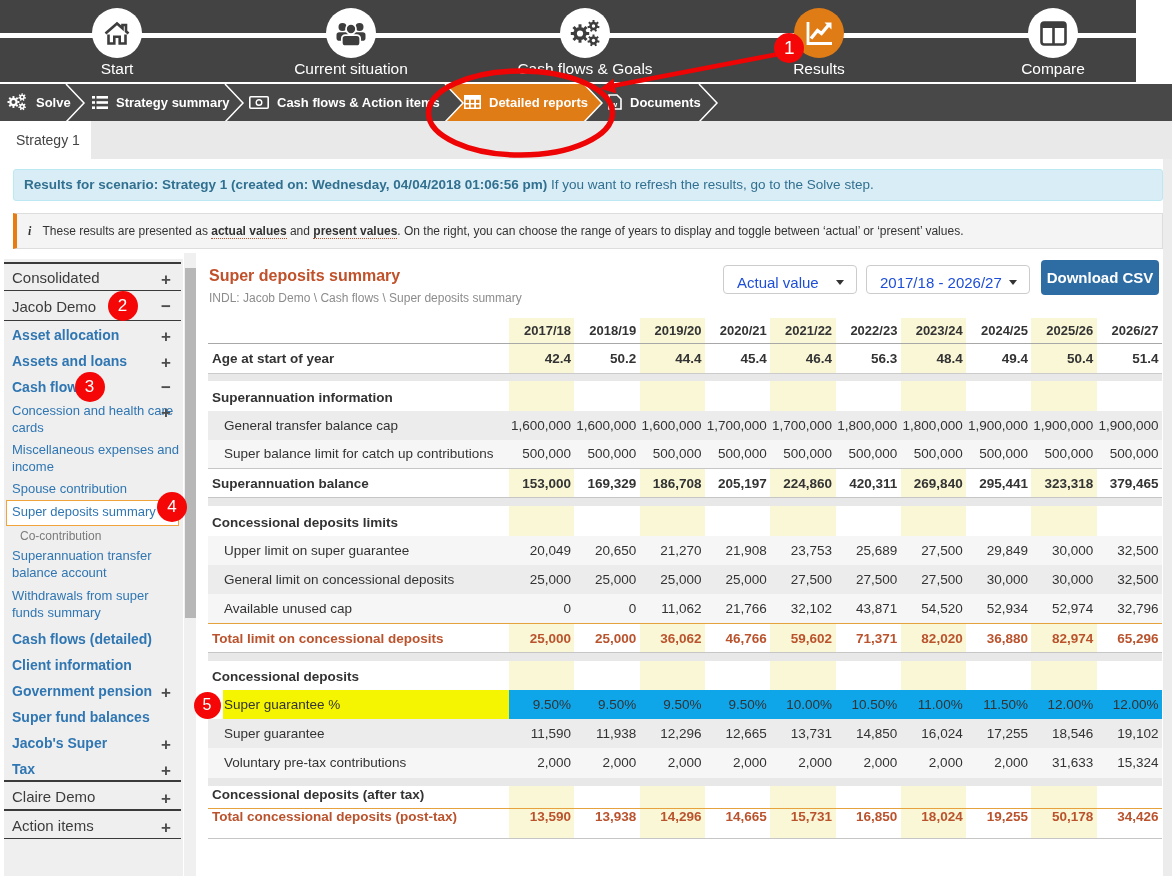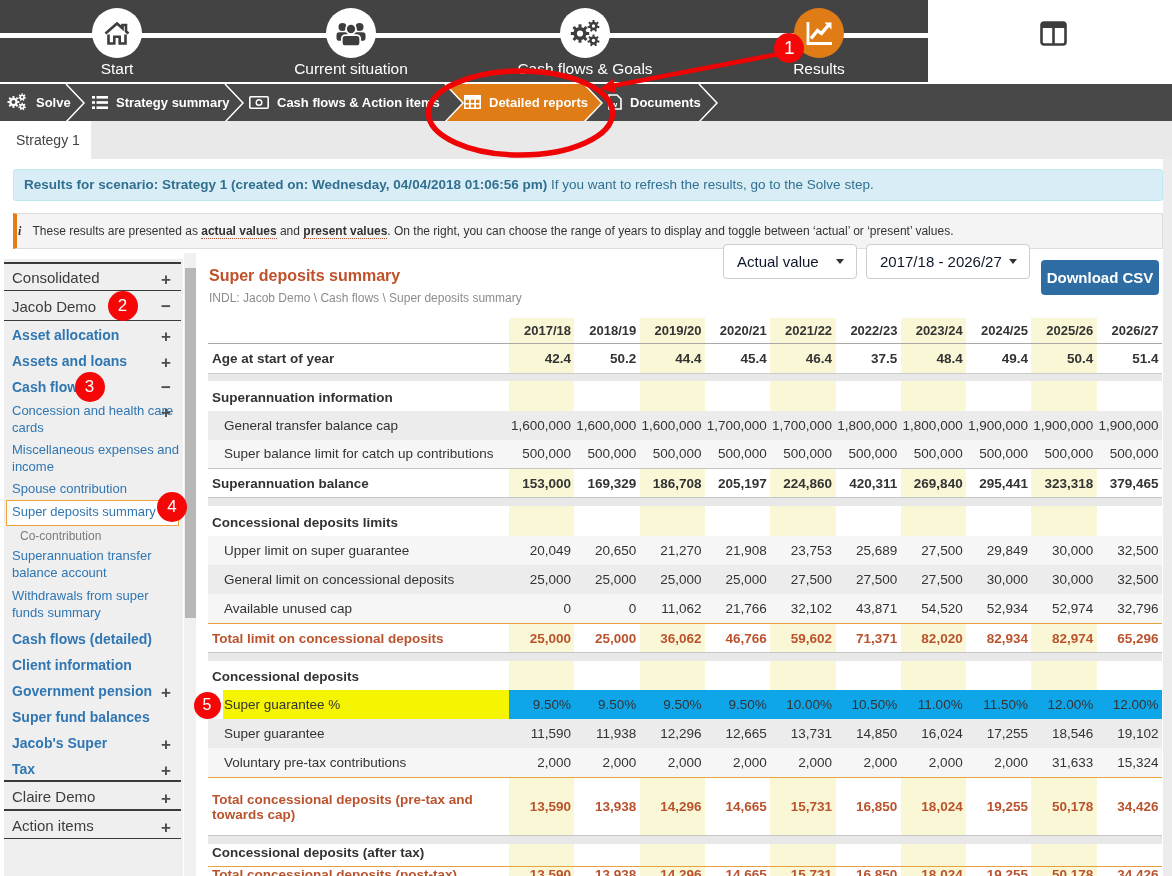--- a/index.html
+++ b/index.html
@@ -1,50 +1,50 @@
 <!DOCTYPE html>
 <html><head>
 <meta charset="utf-8">
 <style>
 *{box-sizing:border-box;margin:0;padding:0}
 html,body{width:1172px;height:876px;overflow:hidden;font-family:"Liberation Sans",sans-serif;background:#fff;position:relative}
 
-#nav1{position:absolute;left:0;top:0;width:928px;height:82px;background:#434343}
+#nav1{position:absolute;left:0;top:0;width:1136px;height:82px;background:#434343}
 #nav1 .wline{position:absolute;left:0;top:33px;width:1172px;height:4.5px;background:#fff}
 .circ{position:absolute;top:8px;width:50px;height:50px;border-radius:50%;background:#fff;display:flex;align-items:center;justify-content:center}
 .circ.orange{background:#e07c16}
 .nlab{position:absolute;top:60px;width:234px;text-align:center;color:#fff;font-size:15.5px}
 .nlab.orange{color:#ffffff}
 #navsep{position:absolute;left:0;top:82px;width:1172px;height:1.5px;background:#fff}
 
 #nav2{position:absolute;left:0;top:83.5px;width:1172px;height:37.5px;background:#484848}
 #nav2 .itm{position:absolute;top:0;height:37.5px;display:flex;align-items:center;color:#fff;font-size:13px;font-weight:bold}
 #nav2 .itm svg{margin-right:8px;flex-shrink:0}
 
 #tabstrip{position:absolute;left:0;top:121px;width:1172px;height:38px;background:#e9e9e9}
 #tab1{position:absolute;left:0;top:0;width:91px;height:38px;background:#fff;font-size:14px;color:#444;line-height:38px;padding-left:16px}
 
 #bluebar{position:absolute;left:13px;top:169px;width:1150px;height:32px;background:#d9edf7;border:1px solid #bce8f1;border-radius:3px;color:#31708f;font-size:13.5px;line-height:30px;padding-left:10px}
-#notebar{position:absolute;left:13px;top:213px;width:1150px;height:36px;background:#f4f4f4;border:1px solid #ddd;border-left:4px solid #e87c12;color:#333;font-size:12px;line-height:34px;padding-left:1px}
+#notebar{position:absolute;left:13px;top:213px;width:1150px;height:36px;background:#f4f4f4;border:1px solid #ddd;border-left:4px solid #e87c12;color:#333;font-size:12px;line-height:34px;padding-left:11px}
 #notebar .bu{font-weight:bold;border-bottom:1px dotted #b5502d}
 
 #side{position:absolute;left:4px;top:259px;width:179px;height:617px;background:#efefef}
 .sline{position:absolute;left:4px;width:177px;height:1.5px;background:#3a3a3a}
 .si{position:absolute;left:12px;color:#2f76b2}
 .sg{position:absolute;left:12px;color:#3c3c3c;font-size:15px}
 .sb{font-size:14px;font-weight:bold}
 .ss{font-size:13px}
 .plus{position:absolute;left:158px;width:16px;text-align:center;color:#4d4d4d;font-size:17px;font-weight:bold}
 #sscroll{position:absolute;left:184px;top:253px;width:12px;height:623px;background:#f0f0f0}
 #sthumb{position:absolute;left:185px;top:268px;width:10.5px;height:350px;background:#b7b7b7}
 #rstrip{position:absolute;left:1163px;top:159px;width:9px;height:717px;background:#ececec}
 
 #h1{position:absolute;left:209px;top:267px;font-size:16px;font-weight:bold;color:#c0512a}
 #h2{position:absolute;left:209px;top:291px;font-size:12px;color:#8c8c8c}
-.sel{position:absolute;top:244px;height:35px;background:#fff;border:1px solid #ccc;border-radius:4px;font-size:15px;color:#0f172a;line-height:33px;padding-left:13px}
+.sel{position:absolute;top:265px;height:29px;background:#fff;border:1px solid #ccc;border-radius:4px;font-size:15px;color:#1d4ed8;line-height:33px;padding-left:13px}
 .sel .car{position:absolute;right:12px;top:14px;width:0;height:0;border-left:4.5px solid transparent;border-right:4.5px solid transparent;border-top:5px solid #333}
 #csv{position:absolute;left:1041px;top:260px;width:118px;height:35px;background:#2e6da4;border-radius:4px;color:#fff;font-size:15px;font-weight:bold;text-align:center;line-height:35px}
 
 #tbl{position:absolute;left:208px;top:318px;width:954px;border-collapse:collapse;table-layout:fixed;font-size:13.5px;color:#333}
 #tbl td{padding:0 3.5px 0 0;text-align:right;vertical-align:middle;overflow:hidden}
 #tbl td.lab{text-align:left;padding:0 0 0 4px}
 #tbl td.ind{padding-left:16px}
 #tbl tr.hdr td{font-weight:bold;font-size:13px;height:25px;border-bottom:1px solid #a8a8a8}
 #tbl tr.age td{font-weight:bold;height:30px;border-bottom:1px solid #cbcbcb}
 #tbl tr.sp td{height:8px;background:#e8e8e8}
@@ -385,21 +385,21 @@
         <td class="y">2025/26</td>
         <td>2026/27</td>
       </tr>
 <tr class="age">
         <td class="lab">Age at start of year</td>
         <td class="y">42.4</td>
         <td>50.2</td>
         <td class="y">44.4</td>
         <td>45.4</td>
         <td class="y">46.4</td>
-        <td>37.5</td>
+        <td>56.3</td>
         <td class="y">48.4</td>
         <td>49.4</td>
         <td class="y">50.4</td>
         <td>51.4</td>
       </tr>
 <tr class="sp">
         <td class="lab"></td>
         <td class="y"></td>
         <td></td>
         <td class="y"></td>
@@ -530,21 +530,21 @@
       </tr>
 <tr class="tot" style="height:29px">
         <td class="lab">Total limit on concessional deposits</td>
         <td class="y">25,000</td>
         <td>25,000</td>
         <td class="y">36,062</td>
         <td>46,766</td>
         <td class="y">59,602</td>
         <td>71,371</td>
         <td class="y">82,020</td>
-        <td>82,934</td>
+        <td>36,880</td>
         <td class="y">82,974</td>
         <td>65,296</td>
       </tr>
 <tr class="sp">
         <td class="lab"></td>
         <td class="y"></td>
         <td></td>
         <td class="y"></td>
         <td></td>
         <td class="y"></td>
@@ -601,33 +601,20 @@
         <td>2,000</td>
         <td class="y">2,000</td>
         <td>2,000</td>
         <td class="y">2,000</td>
         <td>2,000</td>
         <td class="y">2,000</td>
         <td>2,000</td>
         <td class="y">31,633</td>
         <td>15,324</td>
       </tr>
-<tr class="tot" style="height:58px">
-        <td class="lab">Total concessional deposits (pre-tax and towards cap)</td>
-        <td class="y">13,590</td>
-        <td>13,938</td>
-        <td class="y">14,296</td>
-        <td>14,665</td>
-        <td class="y">15,731</td>
-        <td>16,850</td>
-        <td class="y">18,024</td>
-        <td>19,255</td>
-        <td class="y">50,178</td>
-        <td>34,426</td>
-      </tr>
 <tr class="sp">
         <td class="lab"></td>
         <td class="y"></td>
         <td></td>
         <td class="y"></td>
         <td></td>
         <td class="y"></td>
         <td></td>
         <td class="y"></td>
         <td></td>

